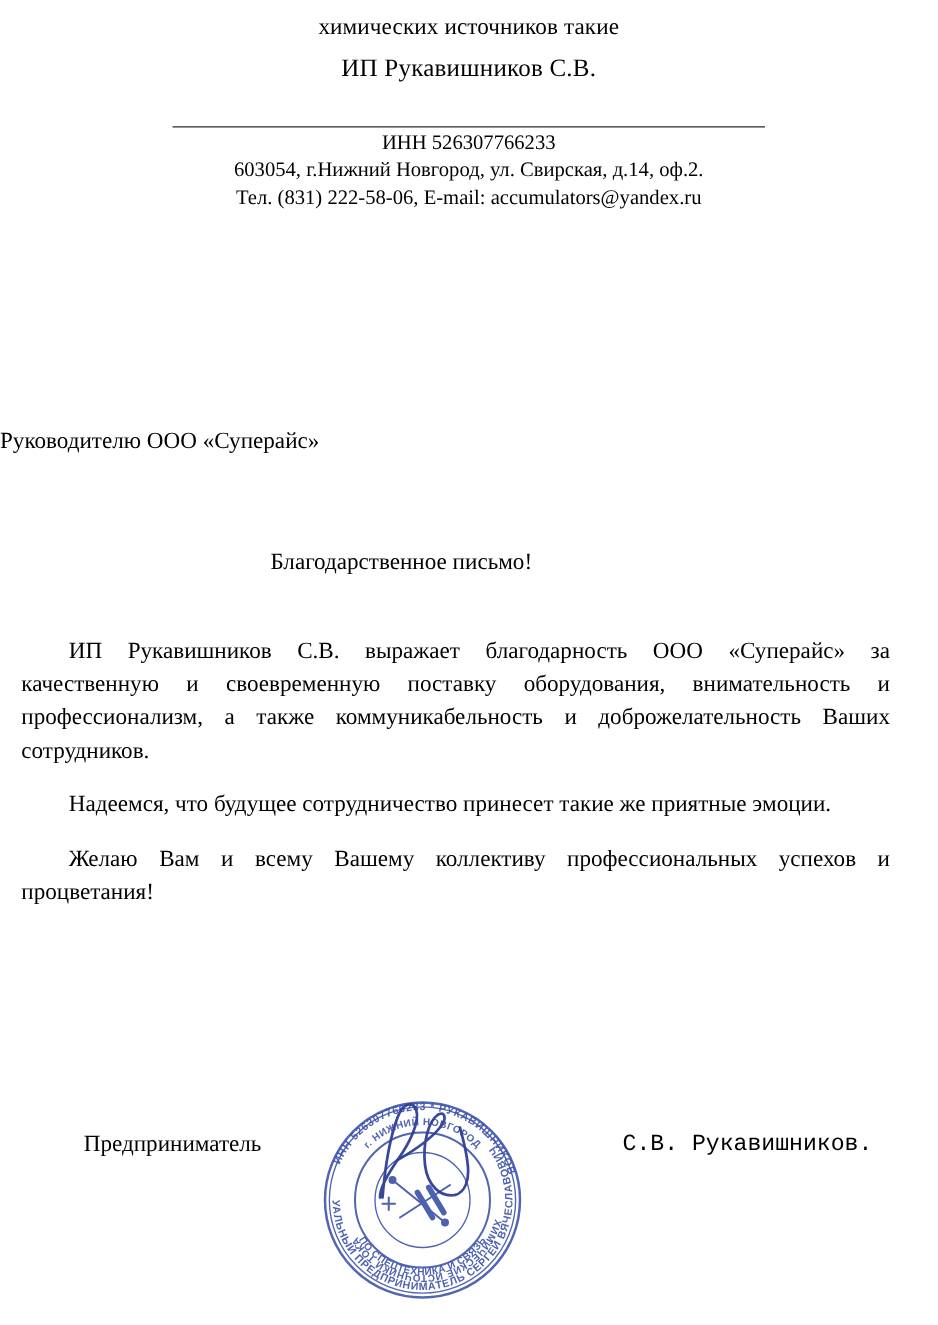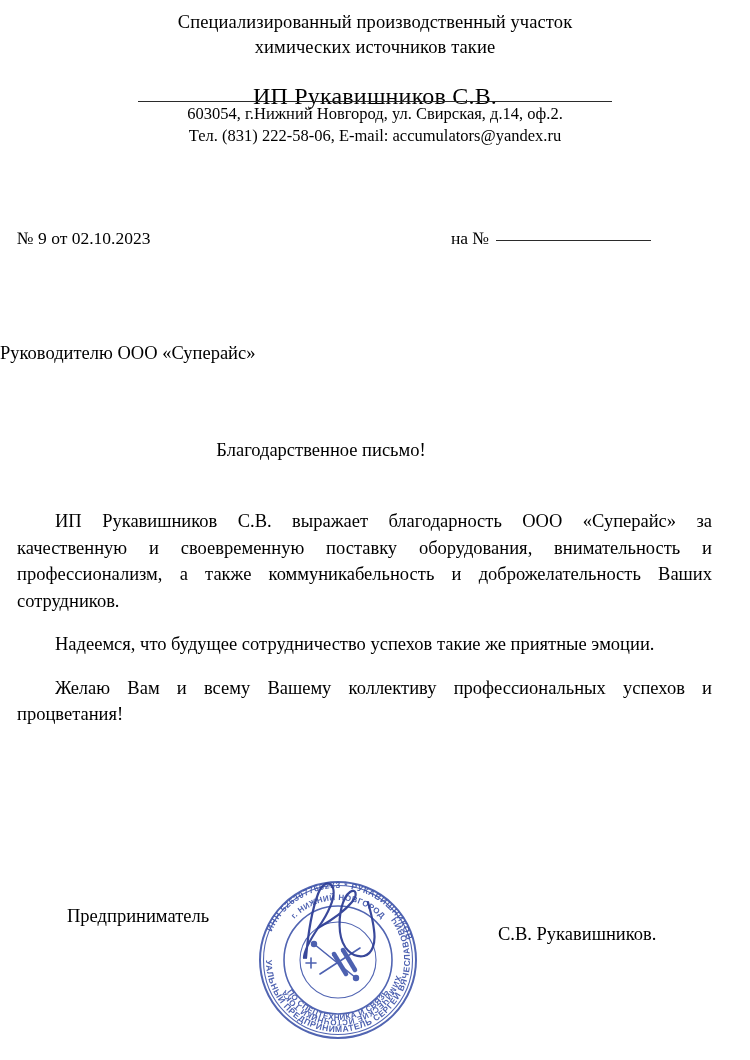--- a/index.html
+++ b/index.html
@@ -30,23 +30,23 @@
     top: 10px;
     width: 750px;
     text-align: center;
   }
   .lh-line {
     font-size: 18.5px;
     line-height: 25px;
     letter-spacing: 0.1px;
   }
   .lh-name {
-    font-size: 24px;
+    font-size: 20px;
     line-height: 33px;
-    margin-top: 20px;
+    margin-top: 4px;
     letter-spacing: 0.2px;
   }
 
   .divider {
     position: absolute;
     left: 138px;
     top: 101px;
     width: 474px;
     height: 0;
     border-top: 1.4px solid #2b2b2b;
@@ -149,69 +149,64 @@
     position: absolute;
     left: 67px;
     top: 0;
     font-size: 18.5px;
     line-height: 26px;
     white-space: nowrap;
   }
   .sig-right {
     position: absolute;
     left: 498px;
-    top: 18px;
-    font-size: 18.5px;
-    line-height: 26px;
-    white-space: nowrap;
+    top: 0;
+    font-size: 18.5px;
+    line-height: 26px;
+    white-space: nowrap;
+    font-family: Liberation Mono, monospace;
   }
 
   
   .stamp-wrap {
     position: absolute;
     left: 248px;
     top: 862px;
     width: 180px;
     height: 190px;
     pointer-events: none;
   }
   .stamp-svg { display: block; }
 </style>
 </head>
 <body>
 
 <div class="page">
 
   <div class="letterhead">
-    <div class="lh-line">Специализированный производственный участок</div>
     <div class="lh-line">химических источников такие</div>
     <div class="lh-name">ИП Рукавишников С.В.</div>
   </div>
 
   <div class="divider"></div>
 
   <div class="contacts">
+    <div class="contact-line">ИНН 526307766233</div>
     <div class="contact-line">603054, г.Нижний Новгород, ул. Свирская, д.14, оф.2.</div>
     <div class="contact-line">Тел. (831) 222-58-06, E-mail: accumulators@yandex.ru</div>
   </div>
 
-  <div class="refrow">
-    <div class="ref-left">№ 9 от 02.10.2023</div>
-    <div class="ref-right">
-      <span>на №</span><span class="ref-blank"></span>
-    </div>
-  </div>
 
   <div class="addressee">Руководителю  ООО «Суперайс»</div>
 
   <div class="doc-title">Благодарственное письмо!</div>
 
   <div class="body-block">
     <p class="para">ИП Рукавишников С.В. выражает благодарность ООО «Суперайс»  за качественную и своевременную поставку оборудования, внимательность и профессионализм, а также коммуникабельность и доброжелательность Ваших сотрудников.</p>
-    <p class="para nojust">Надеемся, что будущее сотрудничество успехов такие же приятные эмоции.</p>
+    <p class="para nojust">Надеемся, что будущее сотрудничество принесет такие же приятные эмоции.</p>
     <p class="para">Желаю Вам и всему Вашему коллективу профессиональных успехов и процветания!</p>
   </div>
 
   <div class="sig-row">
     <div class="sig-left">Предприниматель</div>
     <div class="sig-right">С.В. Рукавишников.</div>
   </div>
 
   <div class="stamp-wrap">
     <svg class="stamp-svg" width="180" height="190" viewBox="0 0 180 190" xmlns="http://www.w3.org/2000/svg">

